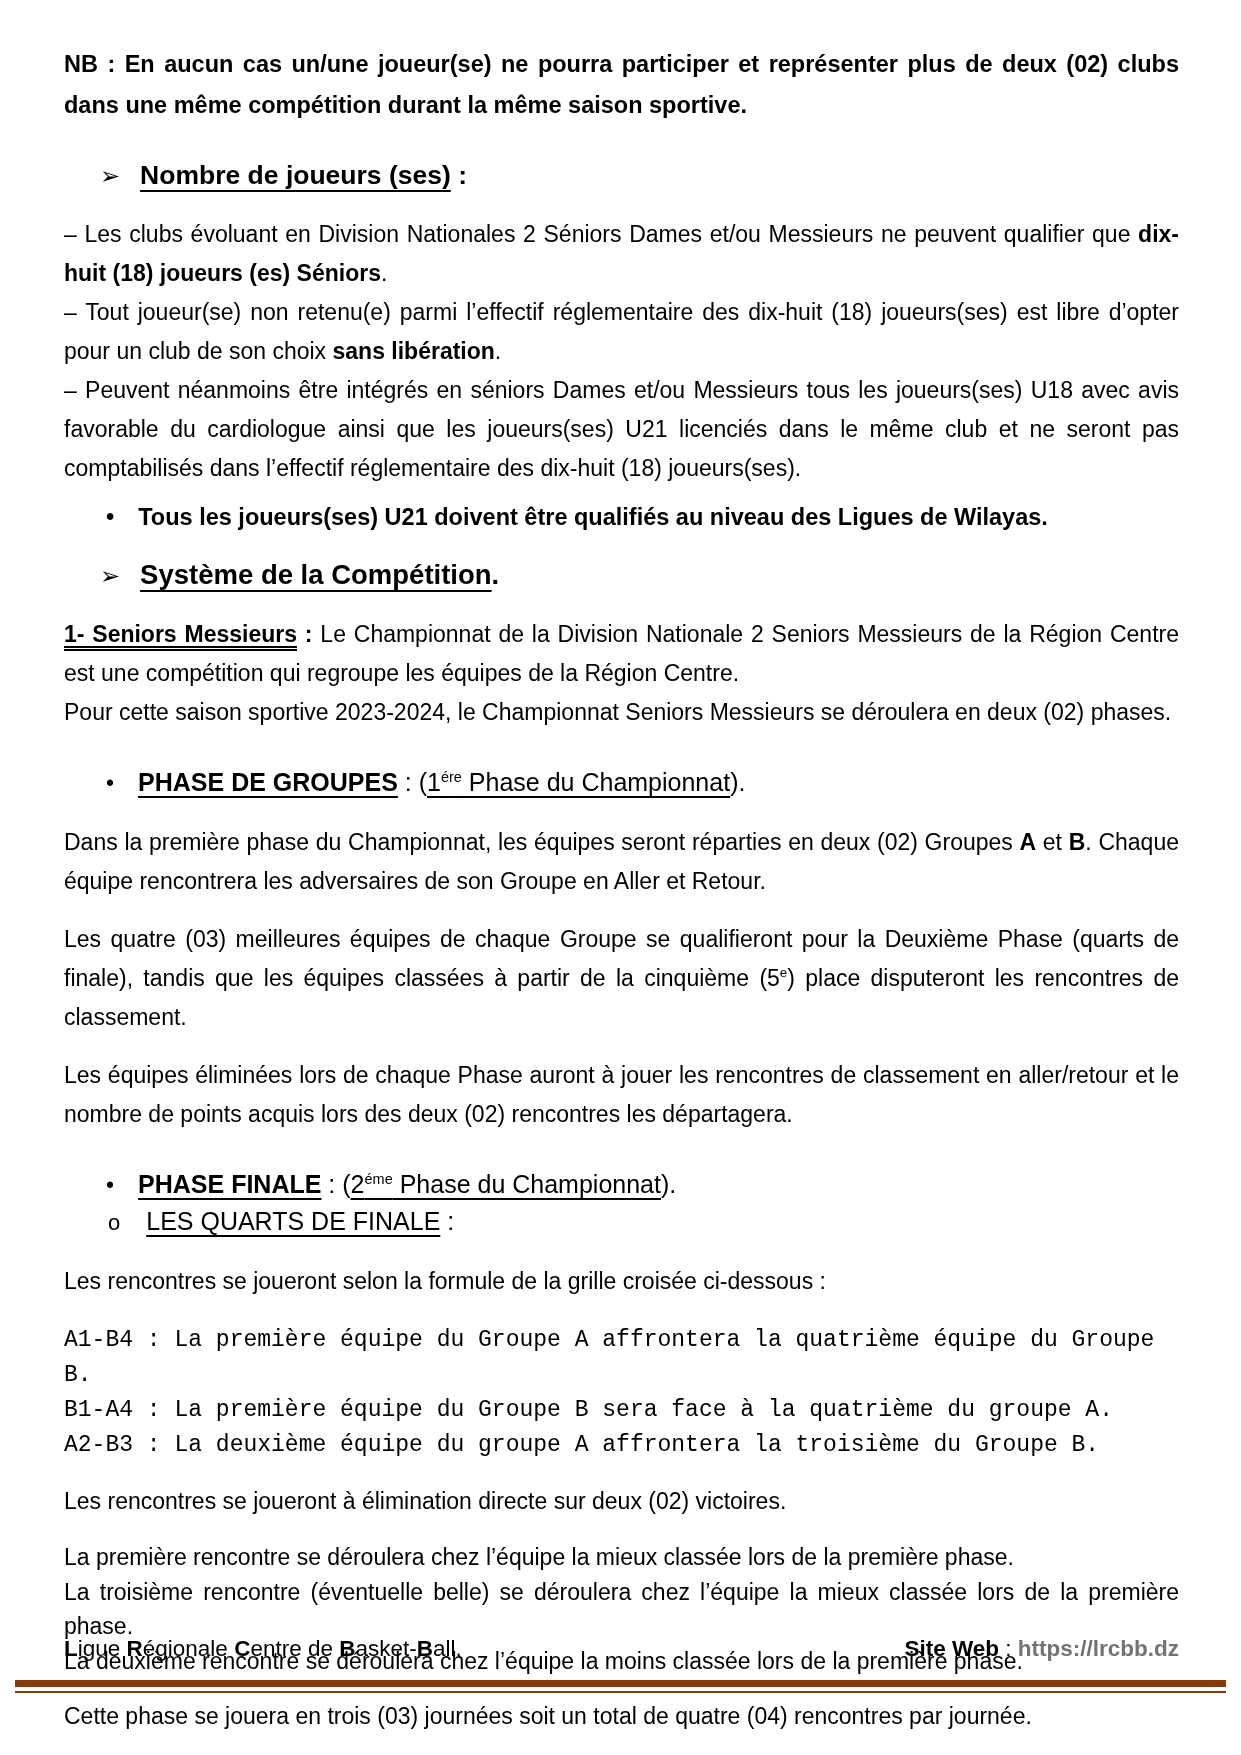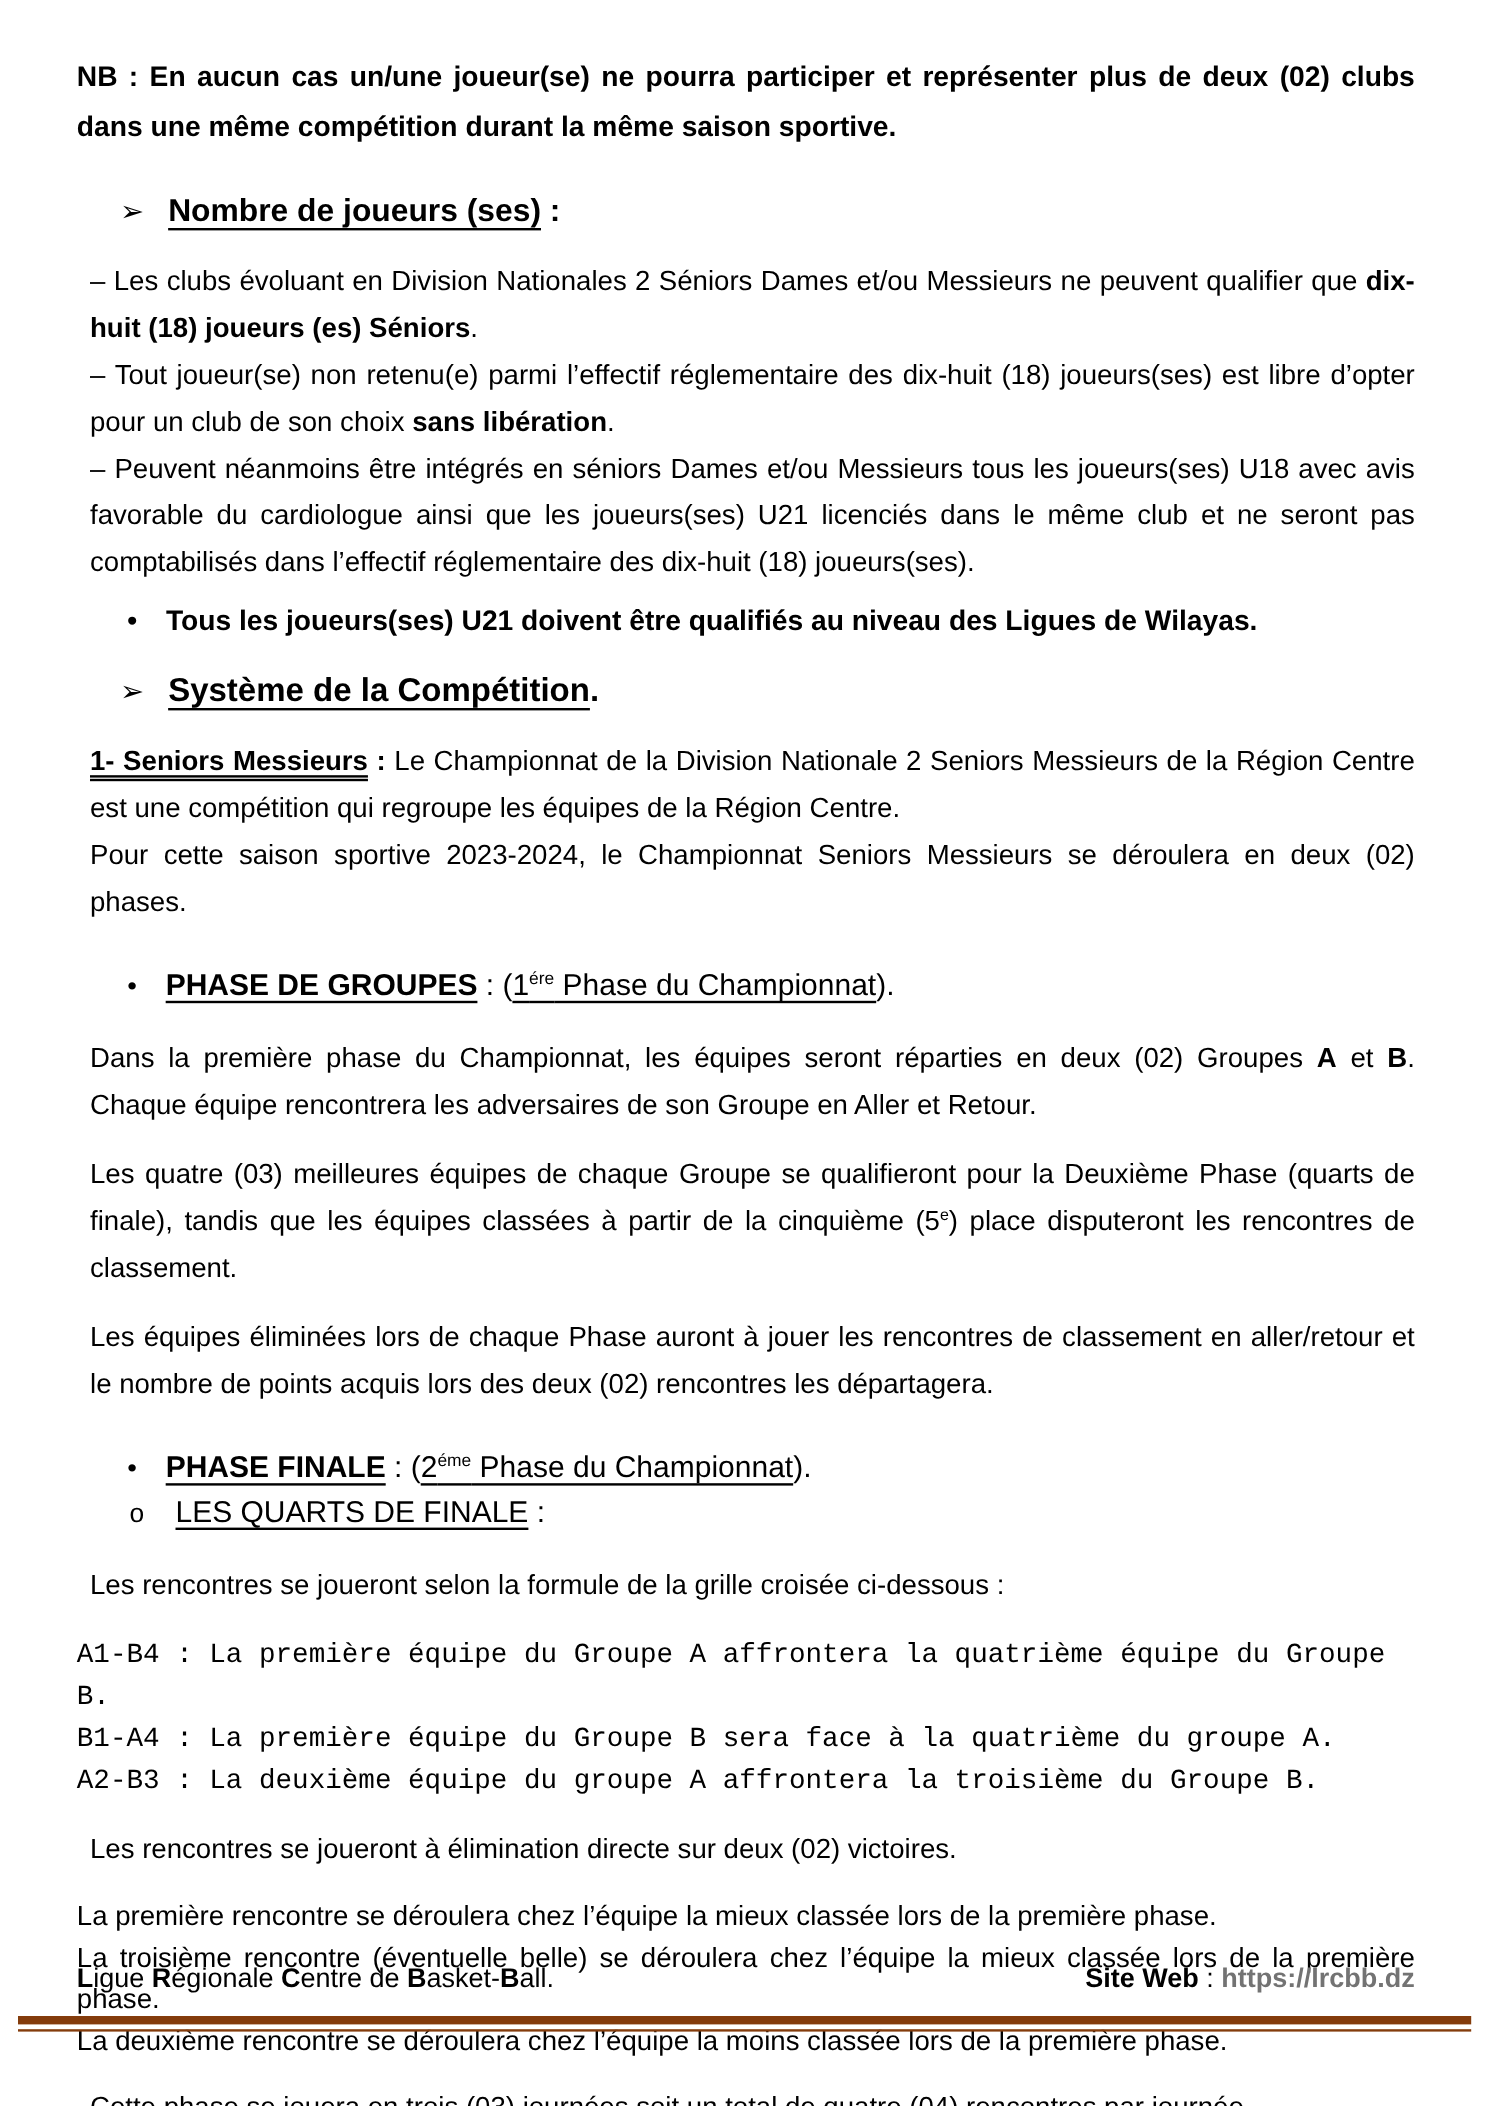--- a/index.html
+++ b/index.html
@@ -9,21 +9,21 @@
     margin:0 auto;
     background:#ffffff;
     font-family:"Liberation Sans", sans-serif;
     color:#000;
     box-sizing:border-box;
     padding:44px 62px 0 64px;
     overflow:hidden;
   }
   p { margin:0; }
   .justify { text-align:justify; }
-  .body-text { font-size:23px; line-height:39px;margin-left:11px; }
+  .body-text { font-size:23px; line-height:39px; }
 
   .nb-note { font-weight:bold; font-size:23.5px; line-height:41px; text-align:justify; }
 
   .arrow-heading { margin:34px 0 24px 36px; font-size:26.5px; font-weight:bold; }
   .arrow-heading .marker { display:inline-block; margin-right:20px; font-weight:normal; font-size:24px; }
   .arrow-heading .hlabel { text-decoration:underline; text-underline-offset:6px; text-decoration-thickness:2px; }
 
   .dash-block p { text-align:justify; }
 
   .u21-bullet { margin:16px 0 16px 42px; font-weight:bold; font-size:23.5px; }

